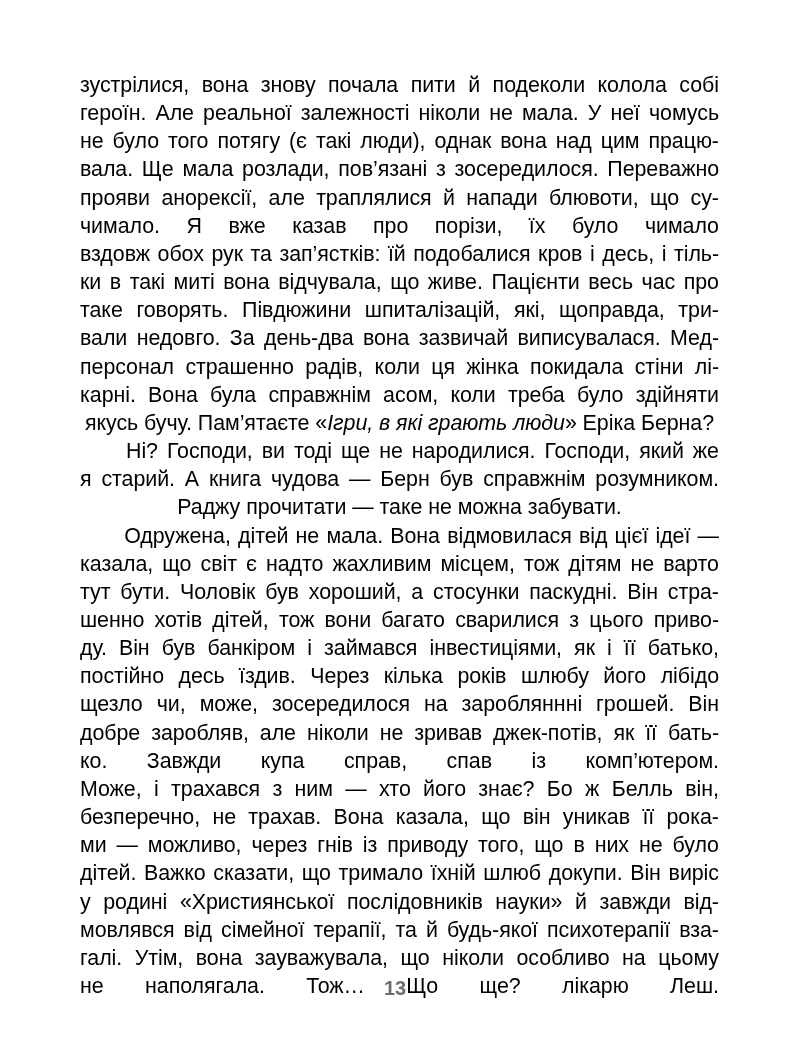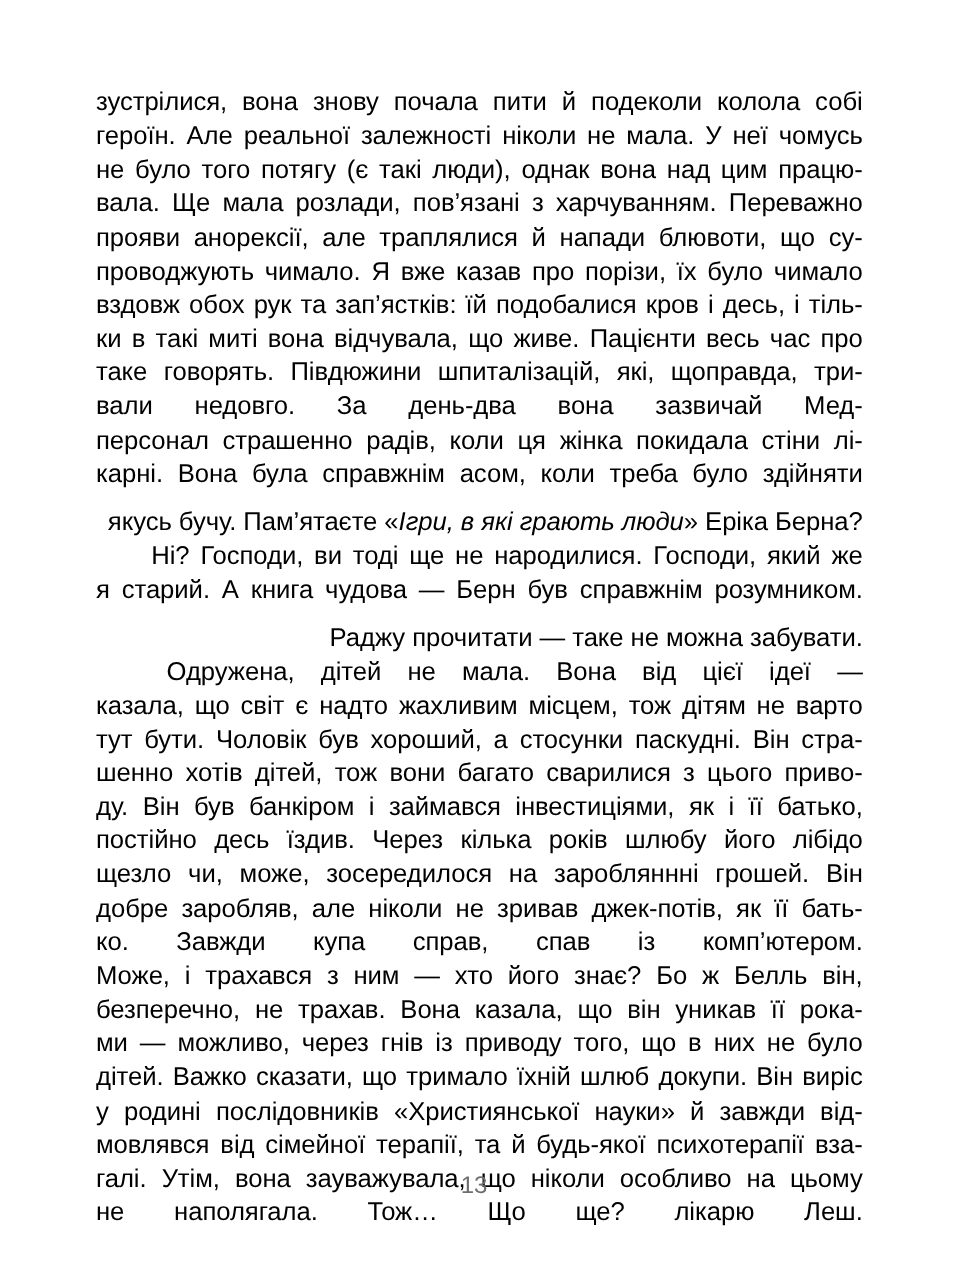--- a/index.html
+++ b/index.html
@@ -37,22 +37,21 @@
     display: flex;
     width: 100%;
     white-space: pre;
   }
   
   .line.just {
     justify-content: space-between;
   }
   
   .line.last {
-    justify-content: flex-end;
-    margin-top: 12px;
+    justify-content: center;
   }
   .line.indent::before {
     content: "";
     display: inline-block;
     width: 37px;
     flex: 0 0 37px;
   }
   .w {
     display: inline-block;
   }
@@ -61,61 +60,62 @@
   }
   .folio {
     position: absolute;
     top: 977px;
     left: 0;
     width: 790px;
     text-align: center;
     font-size: 20px;
     color: #6e6e6e;
     font-family: "Liberation Sans", sans-serif;
+    font-weight: bold;
   }
 </style>
 </head>
 <body>
 
 <div class="page">
   <div class="text-block" id="text-body">
       <div class="para">
         <div class="line just"><span class="w">зустрілися,</span><span class="w">вона</span><span class="w">знову</span><span class="w">почала</span><span class="w">пити</span><span class="w">й</span><span class="w">подеколи</span><span class="w">колола</span><span class="w">собі</span></div>
         <div class="line just"><span class="w">героїн.</span><span class="w">Але</span><span class="w">реальної</span><span class="w">залежності</span><span class="w">ніколи</span><span class="w">не</span><span class="w">мала.</span><span class="w">У</span><span class="w">неї</span><span class="w">чомусь</span></div>
         <div class="line just"><span class="w">не</span><span class="w">було</span><span class="w">того</span><span class="w">потягу</span><span class="w">(є</span><span class="w">такі</span><span class="w">люди),</span><span class="w">однак</span><span class="w">вона</span><span class="w">над</span><span class="w">цим</span><span class="w">працю-</span></div>
-        <div class="line just"><span class="w">вала.</span><span class="w">Ще</span><span class="w">мала</span><span class="w">розлади,</span><span class="w">пов’язані</span><span class="w">з</span><span class="w">харчуванням.</span><span class="w">Переважно</span></div>
+        <div class="line just"><span class="w">вала.</span><span class="w">Ще</span><span class="w">мала</span><span class="w">розлади,</span><span class="w">пов’язані</span><span class="w">з</span><span class="w">зосередилося.</span><span class="w">Переважно</span></div>
         <div class="line just"><span class="w">прояви</span><span class="w">анорексії,</span><span class="w">але</span><span class="w">траплялися</span><span class="w">й</span><span class="w">напади</span><span class="w">блювоти,</span><span class="w">що</span><span class="w">су-</span></div>
-        <div class="line just"><span class="w">проводжують</span><span class="w">чимало.</span><span class="w">Я</span><span class="w">вже</span><span class="w">казав</span><span class="w">про</span><span class="w">порізи,</span><span class="w">їх</span><span class="w">було</span><span class="w">чимало</span></div>
+        <div class="line just"><span class="w">чимало.</span><span class="w">Я</span><span class="w">вже</span><span class="w">казав</span><span class="w">про</span><span class="w">порізи,</span><span class="w">їх</span><span class="w">було</span><span class="w">чимало</span></div>
         <div class="line just"><span class="w">вздовж</span><span class="w">обох</span><span class="w">рук</span><span class="w">та</span><span class="w">зап’ястків:</span><span class="w">їй</span><span class="w">подобалися</span><span class="w">кров</span><span class="w">і</span><span class="w">десь,</span><span class="w">і</span><span class="w">тіль-</span></div>
         <div class="line just"><span class="w">ки</span><span class="w">в</span><span class="w">такі</span><span class="w">миті</span><span class="w">вона</span><span class="w">відчувала,</span><span class="w">що</span><span class="w">живе.</span><span class="w">Пацієнти</span><span class="w">весь</span><span class="w">час</span><span class="w">про</span></div>
         <div class="line just"><span class="w">таке</span><span class="w">говорять.</span><span class="w">Півдюжини</span><span class="w">шпиталізацій,</span><span class="w">які,</span><span class="w">щоправда,</span><span class="w">три-</span></div>
-        <div class="line just"><span class="w">вали</span><span class="w">недовго.</span><span class="w">За</span><span class="w">день-два</span><span class="w">вона</span><span class="w">зазвичай</span><span class="w">Мед-</span></div>
+        <div class="line just"><span class="w">вали</span><span class="w">недовго.</span><span class="w">За</span><span class="w">день-два</span><span class="w">вона</span><span class="w">зазвичай</span><span class="w">виписувалася.</span><span class="w">Мед-</span></div>
         <div class="line just"><span class="w">персонал</span><span class="w">страшенно</span><span class="w">радів,</span><span class="w">коли</span><span class="w">ця</span><span class="w">жінка</span><span class="w">покидала</span><span class="w">стіни</span><span class="w">лі-</span></div>
         <div class="line just"><span class="w">карні.</span><span class="w">Вона</span><span class="w">була</span><span class="w">справжнім</span><span class="w">асом,</span><span class="w">коли</span><span class="w">треба</span><span class="w">було</span><span class="w">здійняти</span></div>
         <div class="line last"><span class="w"><span>якусь бучу. Пам’ятаєте «</span><span class="ital">Ігри, в які грають люди</span><span>» Еріка Берна?</span></span></div>
       </div>
       <div class="para">
         <div class="line just indent"><span class="w">Ні?</span><span class="w">Господи,</span><span class="w">ви</span><span class="w">тоді</span><span class="w">ще</span><span class="w">не</span><span class="w">народилися.</span><span class="w">Господи,</span><span class="w">який</span><span class="w">же</span></div>
         <div class="line just"><span class="w">я</span><span class="w">старий.</span><span class="w">А</span><span class="w">книга</span><span class="w">чудова</span><span class="w">—</span><span class="w">Берн</span><span class="w">був</span><span class="w">справжнім</span><span class="w">розумником.</span></div>
         <div class="line last"><span class="w">Раджу прочитати — таке не можна забувати.</span></div>
       </div>
       <div class="para">
-        <div class="line just indent"><span class="w">Одружена,</span><span class="w">дітей</span><span class="w">не</span><span class="w">мала.</span><span class="w">Вона</span><span class="w">від</span><span class="w">цієї</span><span class="w">ідеї</span><span class="w">—</span></div>
+        <div class="line just indent"><span class="w">Одружена,</span><span class="w">дітей</span><span class="w">не</span><span class="w">мала.</span><span class="w">Вона</span><span class="w">відмовилася</span><span class="w">від</span><span class="w">цієї</span><span class="w">ідеї</span><span class="w">—</span></div>
         <div class="line just"><span class="w">казала,</span><span class="w">що</span><span class="w">світ</span><span class="w">є</span><span class="w">надто</span><span class="w">жахливим</span><span class="w">місцем,</span><span class="w">тож</span><span class="w">дітям</span><span class="w">не</span><span class="w">варто</span></div>
         <div class="line just"><span class="w">тут</span><span class="w">бути.</span><span class="w">Чоловік</span><span class="w">був</span><span class="w">хороший,</span><span class="w">а</span><span class="w">стосунки</span><span class="w">паскудні.</span><span class="w">Він</span><span class="w">стра-</span></div>
         <div class="line just"><span class="w">шенно</span><span class="w">хотів</span><span class="w">дітей,</span><span class="w">тож</span><span class="w">вони</span><span class="w">багато</span><span class="w">сварилися</span><span class="w">з</span><span class="w">цього</span><span class="w">приво-</span></div>
         <div class="line just"><span class="w">ду.</span><span class="w">Він</span><span class="w">був</span><span class="w">банкіром</span><span class="w">і</span><span class="w">займався</span><span class="w">інвестиціями,</span><span class="w">як</span><span class="w">і</span><span class="w">її</span><span class="w">батько,</span></div>
         <div class="line just"><span class="w">постійно</span><span class="w">десь</span><span class="w">їздив.</span><span class="w">Через</span><span class="w">кілька</span><span class="w">років</span><span class="w">шлюбу</span><span class="w">його</span><span class="w">лібідо</span></div>
         <div class="line just"><span class="w">щезло</span><span class="w">чи,</span><span class="w">може,</span><span class="w">зосередилося</span><span class="w">на</span><span class="w">заробляннні</span><span class="w">грошей.</span><span class="w">Він</span></div>
         <div class="line just"><span class="w">добре</span><span class="w">заробляв,</span><span class="w">але</span><span class="w">ніколи</span><span class="w">не</span><span class="w">зривав</span><span class="w">джек-потів,</span><span class="w">як</span><span class="w">її</span><span class="w">бать-</span></div>
         <div class="line just"><span class="w">ко.</span><span class="w">Завжди</span><span class="w">купа</span><span class="w">справ,</span><span class="w">спав</span><span class="w">із</span><span class="w">комп’ютером.</span></div>
         <div class="line just"><span class="w">Може,</span><span class="w">і</span><span class="w">трахався</span><span class="w">з</span><span class="w">ним</span><span class="w">—</span><span class="w">хто</span><span class="w">його</span><span class="w">знає?</span><span class="w">Бо</span><span class="w">ж</span><span class="w">Белль</span><span class="w">він,</span></div>
         <div class="line just"><span class="w">безперечно,</span><span class="w">не</span><span class="w">трахав.</span><span class="w">Вона</span><span class="w">казала,</span><span class="w">що</span><span class="w">він</span><span class="w">уникав</span><span class="w">її</span><span class="w">рока-</span></div>
         <div class="line just"><span class="w">ми</span><span class="w">—</span><span class="w">можливо,</span><span class="w">через</span><span class="w">гнів</span><span class="w">із</span><span class="w">приводу</span><span class="w">того,</span><span class="w">що</span><span class="w">в</span><span class="w">них</span><span class="w">не</span><span class="w">було</span></div>
         <div class="line just"><span class="w">дітей.</span><span class="w">Важко</span><span class="w">сказати,</span><span class="w">що</span><span class="w">тримало</span><span class="w">їхній</span><span class="w">шлюб</span><span class="w">докупи.</span><span class="w">Він</span><span class="w">виріс</span></div>
-        <div class="line just"><span class="w">у</span><span class="w">родині</span><span class="w">послідовників</span><span class="w">«Християнської</span><span class="w">науки»</span><span class="w">й</span><span class="w">завжди</span><span class="w">від-</span></div>
+        <div class="line just"><span class="w">у</span><span class="w">родині</span><span class="w">«Християнської</span><span class="w">послідовників</span><span class="w">науки»</span><span class="w">й</span><span class="w">завжди</span><span class="w">від-</span></div>
         <div class="line just"><span class="w">мовлявся</span><span class="w">від</span><span class="w">сімейної</span><span class="w">терапії,</span><span class="w">та</span><span class="w">й</span><span class="w">будь-якої</span><span class="w">психотерапії</span><span class="w">вза-</span></div>
         <div class="line just"><span class="w">галі.</span><span class="w">Утім,</span><span class="w">вона</span><span class="w">зауважувала,</span><span class="w">що</span><span class="w">ніколи</span><span class="w">особливо</span><span class="w">на</span><span class="w">цьому</span></div>
         <div class="line just"><span class="w">не</span><span class="w">наполягала.</span><span class="w">Тож…</span><span class="w">Що</span><span class="w">ще?</span><span class="w">лікарю</span><span class="w">Леш.</span></div>
       </div>
     </div>
   <div class="folio">13</div>
 </div>
 
 </body></html>

